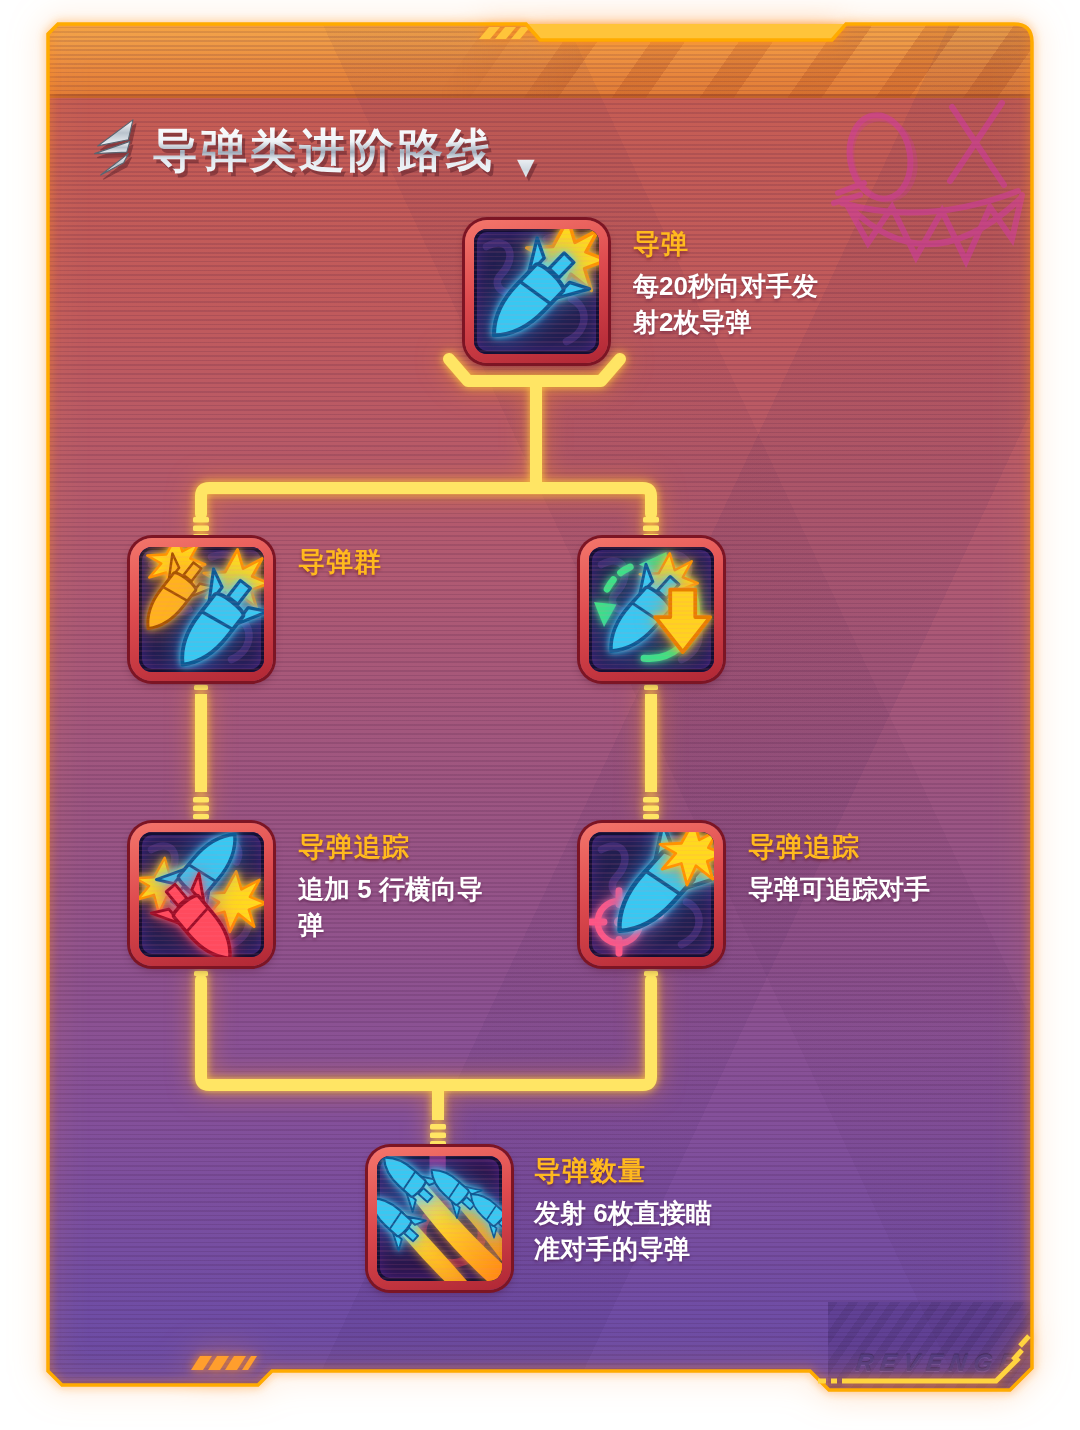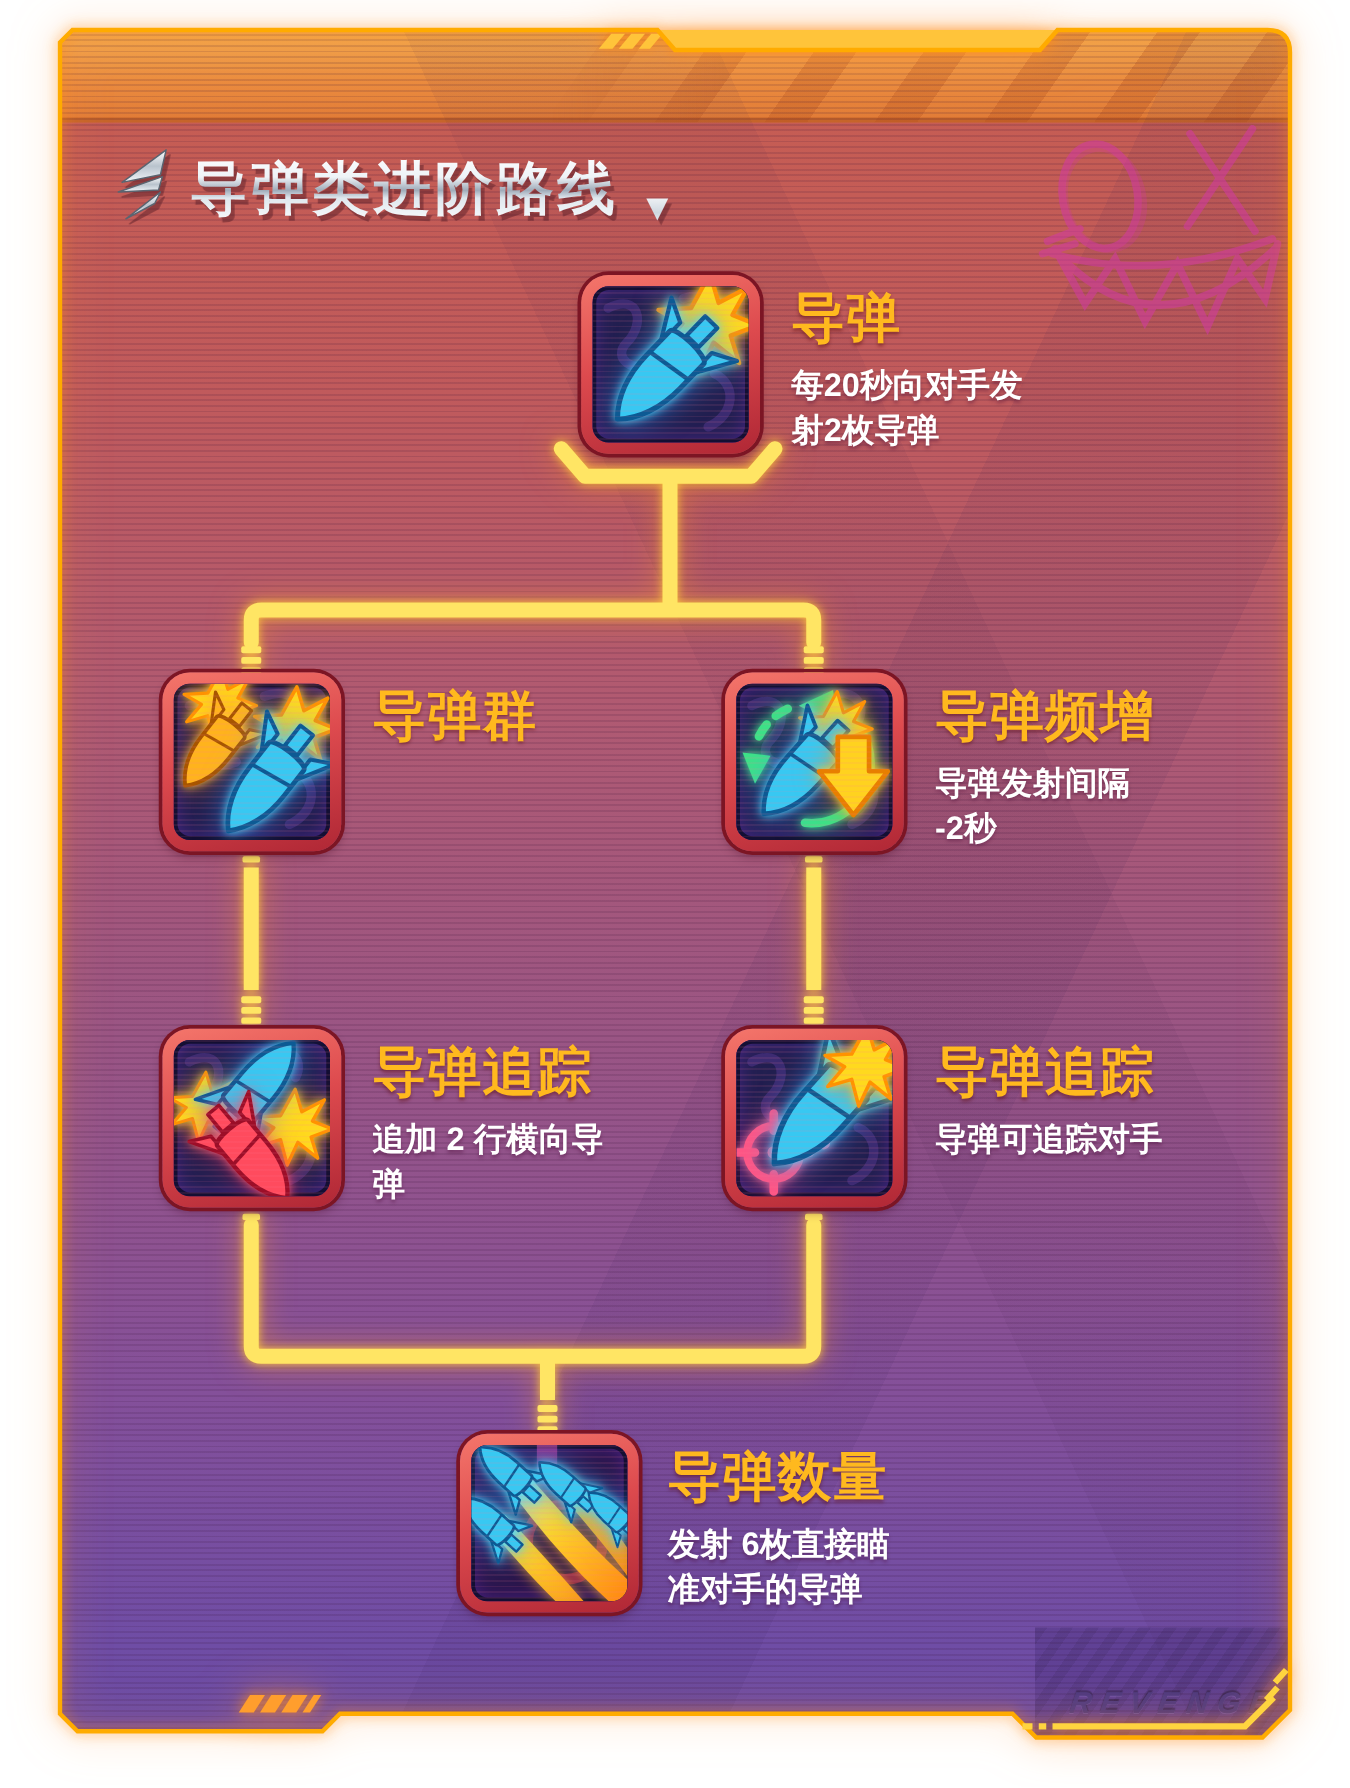--- a/index.html
+++ b/index.html
@@ -62,21 +62,21 @@
   .g-cyan{filter:drop-shadow(0 0 3px rgba(80,220,255,.95)) drop-shadow(0 0 9px rgba(40,160,255,.6));}
   .g-orange{filter:drop-shadow(0 0 3px rgba(255,190,60,.9)) drop-shadow(0 0 8px rgba(255,140,0,.5));}
   .g-red{filter:drop-shadow(0 0 3px rgba(255,90,110,.9)) drop-shadow(0 0 8px rgba(255,40,80,.5));}
   .g-yellow{filter:drop-shadow(0 0 3px rgba(255,210,50,.95)) drop-shadow(0 0 7px rgba(255,150,0,.6));}
   .g-green{filter:drop-shadow(0 0 3px rgba(80,255,160,.9)) drop-shadow(0 0 8px rgba(30,220,120,.5));}
   .g-pink{filter:drop-shadow(0 0 3px rgba(255,110,160,.9)) drop-shadow(0 0 8px rgba(255,60,130,.55));}
   .g-trail{filter:drop-shadow(0 0 4px rgba(255,180,40,.8));}
 
   
   .node-text{position:absolute;width:320px;}
-  .node-title{font-size:43px;font-weight:800;color:#ffb91e;letter-spacing:1px;
+  .node-title{font-size:27px;font-weight:800;color:#ffb91e;letter-spacing:1px;
     text-shadow:0 2px 3px rgba(90,10,10,.45);margin:0 0 7px;}
   .node-desc{font-size:26px;font-weight:600;color:#ffffff;line-height:1.37;white-space:pre-line;
     text-shadow:0 2px 3px rgba(70,10,50,.4);margin:0;}
 
   
   .frame{position:absolute;left:0;top:0;pointer-events:none;
     filter:drop-shadow(0 0 5px rgba(255,140,20,.8)) drop-shadow(0 0 16px rgba(255,150,60,.55));}
   .frame-line{fill:none;stroke:#ffab00;stroke-width:3.5;}
   .frame-fill{fill:#ffc43a;}
   .accent-line{fill:none;stroke:#ffd43f;stroke-width:5;}
@@ -226,46 +226,41 @@
           </g>
         <g class="g-cyan">
             <use href="#missile" transform="translate(43,55) rotate(222) scale(0.95)"></use>
           </g>
         <g class="g-yellow">
             <path d="M65,34 h20 v22 h12 l-22,28 l-22,-28 h12 Z" style="fill:#ffd21f;stroke:#e87f00;stroke-width:3;stroke-linejoin:round"></path>
           </g>
       </svg>
     </div>
   </div>
-  <div class="node-text" style="left:748px;top:544px">
-    <div class="node-title">导弹频增</div>
-    <div class="node-desc">导弹发射间隔
--2秒</div>
-  </div>
 
   <div class="tile" style="left:130px;top:823px">
     <div class="tile-inner">
       <svg viewBox="0 0 100 100">
         <use href="#waves"></use>
         <g class="g-yellow">
             <use href="#burst" transform="translate(19,44) scale(0.78)"></use>
             <use href="#burst" transform="translate(76,57) scale(0.85)"></use>
           </g>
         <g class="g-cyan">
             <use href="#missile" transform="translate(53,30) rotate(40) scale(0.92)"></use>
           </g>
         <g class="g-red">
             <use href="#missile" transform="translate(49,73) rotate(140) scale(0.92)" style="--mc:#ff4b5e;--md:#9c0e28"></use>
           </g>
       </svg>
     </div>
   </div>
   <div class="node-text" style="left:298px;top:829px">
     <div class="node-title">导弹追踪</div>
-    <div class="node-desc">追加 2 行横向导
+    <div class="node-desc">追加 5 行横向导
 弹</div>
   </div>
 
   <div class="tile" style="left:580px;top:823px">
     <div class="tile-inner">
       <svg viewBox="0 0 100 100">
         <use href="#waves"></use>
         <g class="g-pink">
           <circle cx="24" cy="72" r="17" style="fill:none;stroke:#ff5585;stroke-width:5"></circle>
           <path d="M24,47 v11 M24,86 v11 M1,72 h11 M36,72 h11" style="fill:none;stroke:#ff5585;stroke-width:5.5;stroke-linecap:round"></path>

